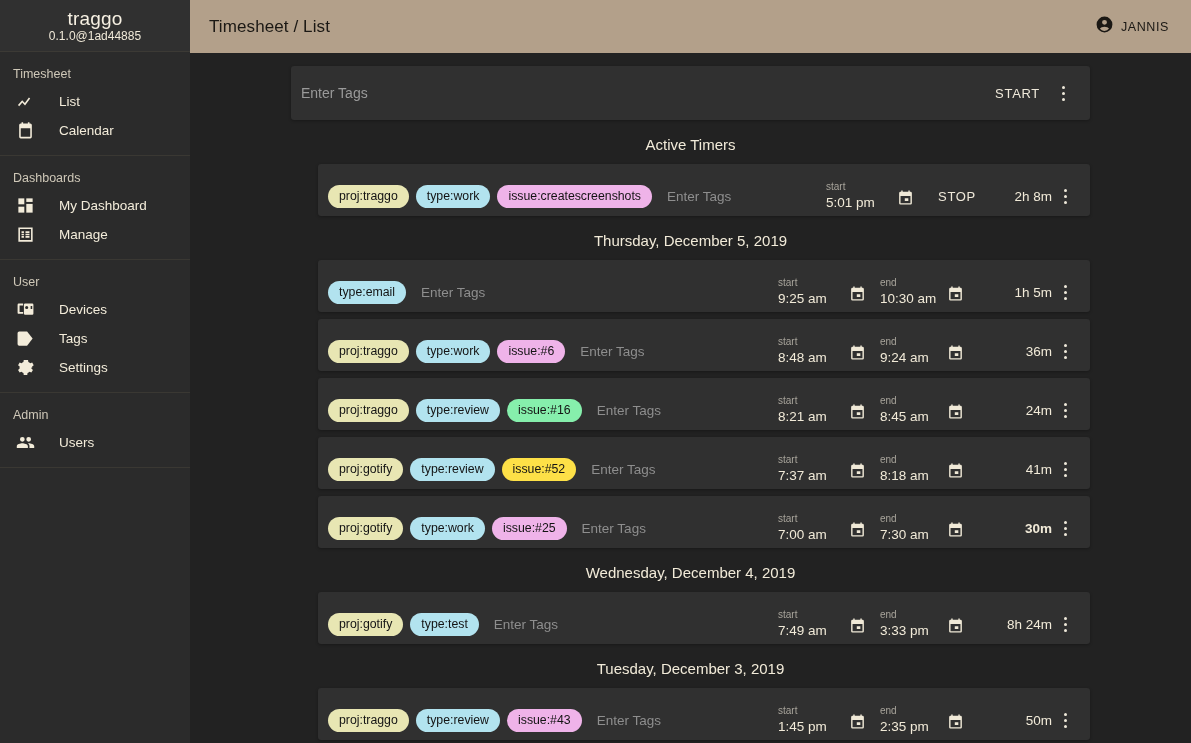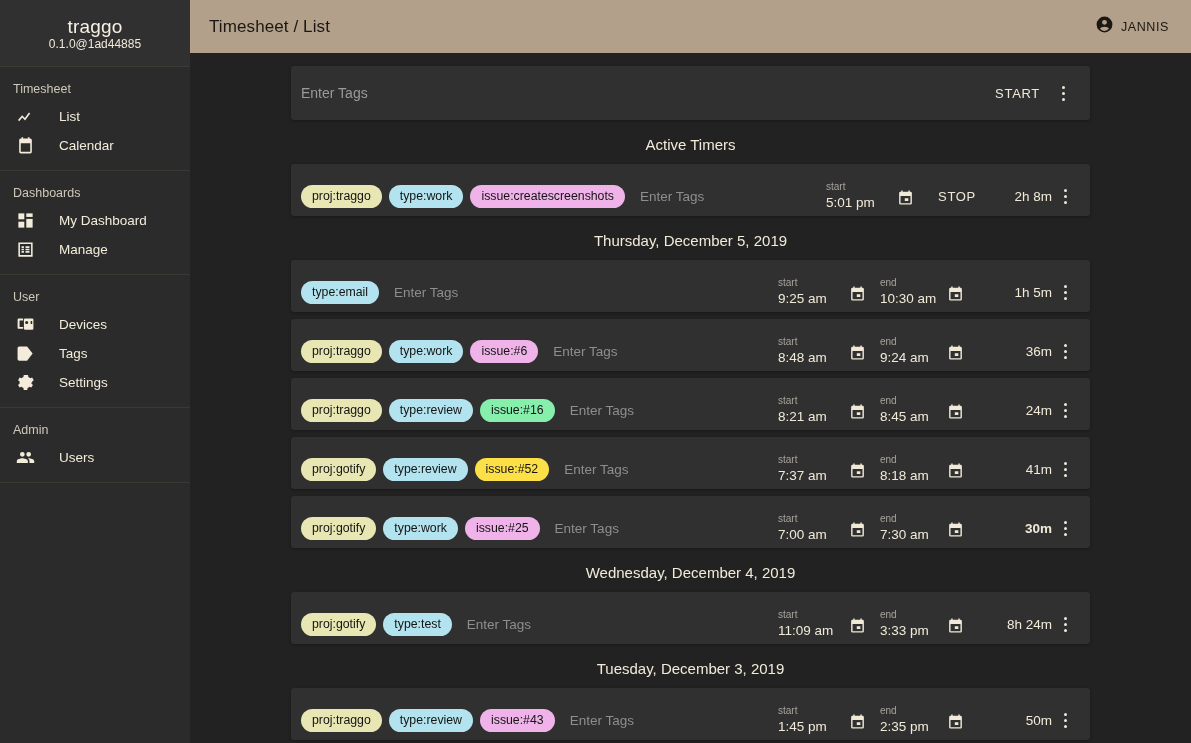--- a/index.html
+++ b/index.html
@@ -12,21 +12,21 @@
   .app { display: flex; width: 1191px; height: 743px; }
 
   
   .sidebar {
     width: 190px; min-width: 190px; height: 743px;
     background: #2b2b2b;
     color: #f5eedd;
     display: flex; flex-direction: column;
   }
   .sb-brand {
-    height: 67px;
+    height: 52px;
     background: #303030;
     display: flex; flex-direction: column;
     align-items: center; justify-content: center;
     border-bottom: 1px solid #3c3a35;
   }
   .sb-brand-title { font-size: 19px; color: #f7f1e3; line-height: 22px; letter-spacing: .2px; }
   .sb-brand-ver { font-size: 12px; color: #f0e9d8; line-height: 13px; }
 
   .sb-group { border-bottom: 1px solid #3a3833; padding: 6px 0 10px 0; }
   .sb-label {
@@ -102,20 +102,21 @@
     color: #f2ebd9;
     padding: 9px 0 11px 0;
     font-weight: 400;
   }
 
   
   .entry {
     min-height: 52px;
     display: flex; 
     padding: 12px 12px 0 10px;
+    margin-left: 27px;
   }
   .entry .tags { display: flex; align-items: center; gap: 7px; }
   .chip {
     border-radius: 12px;
     padding: 4px 11px 5px 11px;
     font-size: 12.3px;
     color: #141414;
     line-height: 14px;
     white-space: nowrap;
     cursor: pointer;
@@ -489,21 +490,21 @@
               <div class="tags">
                 <span class="chip" style="background: rgb(232, 230, 179);">proj:gotify</span>
                 <span class="chip" style="background: rgb(178, 227, 239);">type:test</span>
                 <span class="ph">Enter Tags</span>
               </div>
               <div class="grow"></div>
               <div class="right-zone">
                 <div class="timeblock">
                   <div class="timefield" style="width: 62px;">
                     <div class="lbl">start</div>
-                    <div class="val">11:09 am</div>
+                    <div class="val">7:49 am</div>
                   </div>
                   <div class="cal-btn">
                     <svg width="17" height="17" viewBox="0 0 24 24" fill="#f0e9d7">
                       <path d="M19 4h-1V2h-2v2H8V2H6v2H5a2 2 0 00-2 2v14a2 2 0 002 2h14a2 2 0 002-2V6a2 2 0 00-2-2zm0 16H5V10h14v10zm-8-7h5v4h-5v-4z"></path>
                     </svg>
                   </div>
                 </div>
                 <div class="timeblock" style="margin-left: 12px;">
                   <div class="timefield" style="width: 58px;">
                     <div class="lbl">end</div>

